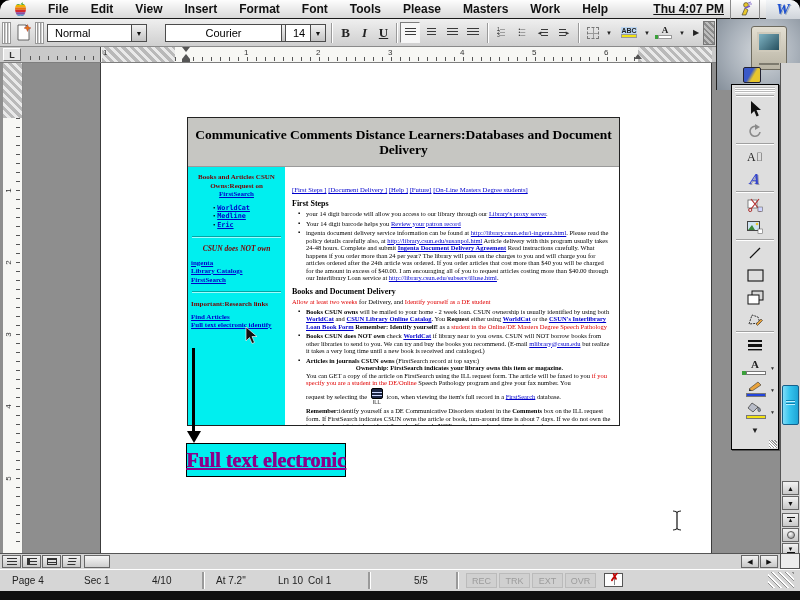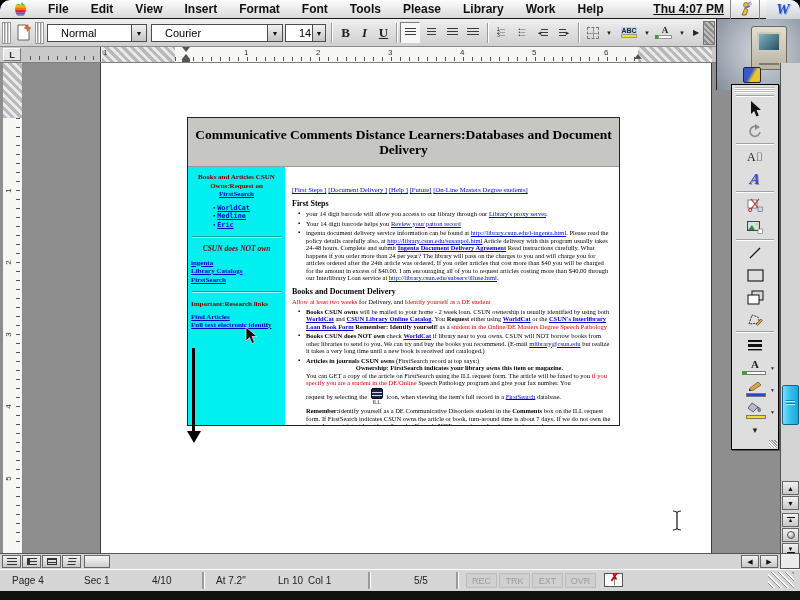--- a/index.html
+++ b/index.html
@@ -20,21 +20,21 @@
          background:linear-gradient(#f4f6f8,#cfd4da);font-family:"Liberation Serif",serif;
          font-style:italic;font-weight:bold;font-size:15px;color:#1d4fd0;text-shadow:1px 1px 0 #9ab;}
 
   
   .toolbar{left:0;top:19px;width:716px;height:28px;background:linear-gradient(#efefef,#cfcfcf);
            border-bottom:1px solid #8a8a8a;}
   .grip{width:9px;height:22px;top:3px;background:repeating-linear-gradient(90deg,#fff 0 1px,#9a9a9a 1px 2px,#cfcfcf 2px 3px);border:1px solid #999;}
   .tbtn{height:21px;top:3px;display:flex;align-items:center;justify-content:center;color:#222;}
   .pressed{background:#f6f6f6;border:1px solid;border-color:#7d7d7d #f5f5f5 #f5f5f5 #7d7d7d;}
   .dd{top:5px;height:18px;display:flex;border:1px solid #4c4c4c;background:#fff;font-size:11px;}
-  .ddtext{flex:1;padding:2px 13px;white-space:nowrap;overflow:hidden;}
+  .ddtext{flex:1;padding:2px 7px;white-space:nowrap;overflow:hidden;}
   .ddarrow{width:15px;background:linear-gradient(#f2f2f2,#c4c4c4);border-left:1px solid #4c4c4c;
            display:flex;align-items:center;justify-content:center;font-size:7px;color:#111;}
   .tsep{width:1px;height:20px;top:4px;background:#9a9a9a;box-shadow:1px 0 0 #fff;}
   .lines{width:11px;height:9px;background:repeating-linear-gradient(#3a3a3a 0 1px,transparent 1px 3px);}
   .serifb{font-family:"Liberation Serif",serif;font-weight:bold;font-size:13px;}
   .stripecap{background:repeating-linear-gradient(45deg,#bdbdbd 0 2px,#8b8b8b 2px 4px);border:1px solid #777;}
 
   
   .rulerrow{left:0;top:47px;width:780px;height:16px;background:#c9c9c9;border-bottom:1px solid #7e7e7e;}
   .tabbox{left:3px;top:1px;width:18px;height:13px;background:#e6e6e6;border:1px solid;border-color:#fff #777 #777 #fff;
@@ -148,21 +148,21 @@
       </svg>
     </span>
     <span class="mitem">File</span>
     <span class="mitem">Edit</span>
     <span class="mitem">View</span>
     <span class="mitem">Insert</span>
     <span class="mitem">Format</span>
     <span class="mitem">Font</span>
     <span class="mitem">Tools</span>
     <span class="mitem">Please</span>
-    <span class="mitem">Library</span>
+    <span class="mitem">Masters</span>
     <span class="mitem">Work</span>
     <span class="mitem">Help</span>
     <span class="clock">Thu 4:07 PM</span>
     <span class="menudiv"></span>
     <span style="display:inline-flex;">
       <svg width="16" height="16" viewBox="0 0 16 16">
         <circle cx="9" cy="4" r="2.4" fill="#e8c62c" stroke="#333" stroke-width="0.6"></circle>
         <path d="M5 14 L8 7 L11 9 L9 14 Z" fill="#e8c62c" stroke="#333" stroke-width="0.6"></path>
         <path d="M8 7 L13 5" stroke="#7a5cc8" stroke-width="1.4"></path>
         <path d="M11 2 L14 1 M12 3 L15 3" stroke="#7a5cc8" stroke-width="0.8"></path>
@@ -181,21 +181,21 @@
         <path d="M1 1 L9 1 L12 4 L12 16 L1 16 Z" fill="#fff" stroke="#444" stroke-width="0.8"></path>
         <path d="M9 1 L9 4 L12 4" fill="none" stroke="#444" stroke-width="0.8"></path>
         <path d="M10.5 0.5 L11.5 3 L14 4 L11.5 5 L10.5 7.5 L9.5 5 L7 4 L9.5 3 Z" fill="#e87411" stroke="#a33" stroke-width="0.4"></path>
       </svg>
     </div>
     <div class="abs grip" style="left:35px;"></div>
     <div class="abs dd" style="left:47px;width:100px;">
       <span class="ddtext">Normal</span>
       <span class="ddarrow">▼</span>
     </div>
-    <div class="abs dd" style="left:151px;width:132px;">
+    <div class="abs dd" style="left:165px;width:132px;text-align:center;">
       <span class="ddtext">Courier</span>
       <span class="ddarrow">▼</span>
     </div>
     <div class="abs dd" style="left:285px;width:41px;">
       <span class="ddtext">14</span>
       <span class="ddarrow">▼</span>
     </div>
     <div class="abs tsep" style="left:331px;"></div>
     <div class="abs tbtn serifb" style="left:336px;width:19px;">B</div>
     <div class="abs tbtn serifb" style="left:355px;width:19px;font-style:italic;">I</div>
@@ -336,20 +336,23 @@
               <span class="illcap">ILL</span>
             </span><span> icon, when viewing the item's full record in a </span><span class="lnk">FirstSearch</span><span> database.</span><br>
           <b>Remember:</b><span>identify yourself as a DE Communicative Disorders student in the </span><b>Comments</b><span> box on the ILL request form. If FirstSearch indicates CSUN owns the article or book, turn-around time is about 7 days. If we do not own the journal, expect it to take at least 3 weeks. If we do NOT own a journal and you are in a rush,</span>
         </div>
       </div>
     </div>
   </div>
 
   <div class="abs annline"></div>
   <div class="abs annhead"></div>
+  <div class="abs callout">
+    <span>Full text electronic</span>
+  </div>
 
   <svg class="abs" style="left:245px;top:326px;" width="13" height="19" viewBox="0 0 13 19">
     <path d="M1 1 L1 15 L4.5 11.5 L7 17.5 L9.5 16.5 L7 10.5 L12 10.5 Z" fill="#111" stroke="#eee" stroke-width="0.7"></path>
   </svg>
 
   <svg class="abs" style="left:671px;top:510px;" width="12" height="21" viewBox="0 0 12 21">
     <path d="M2 1 Q5 1 6 2.5 Q7 1 10 1 M2 20 Q5 20 6 18.5 Q7 20 10 20 M6 2.5 L6 18.5" fill="none" stroke="#111" stroke-width="1.2"></path>
   </svg>
 
   <div class="abs photo">

